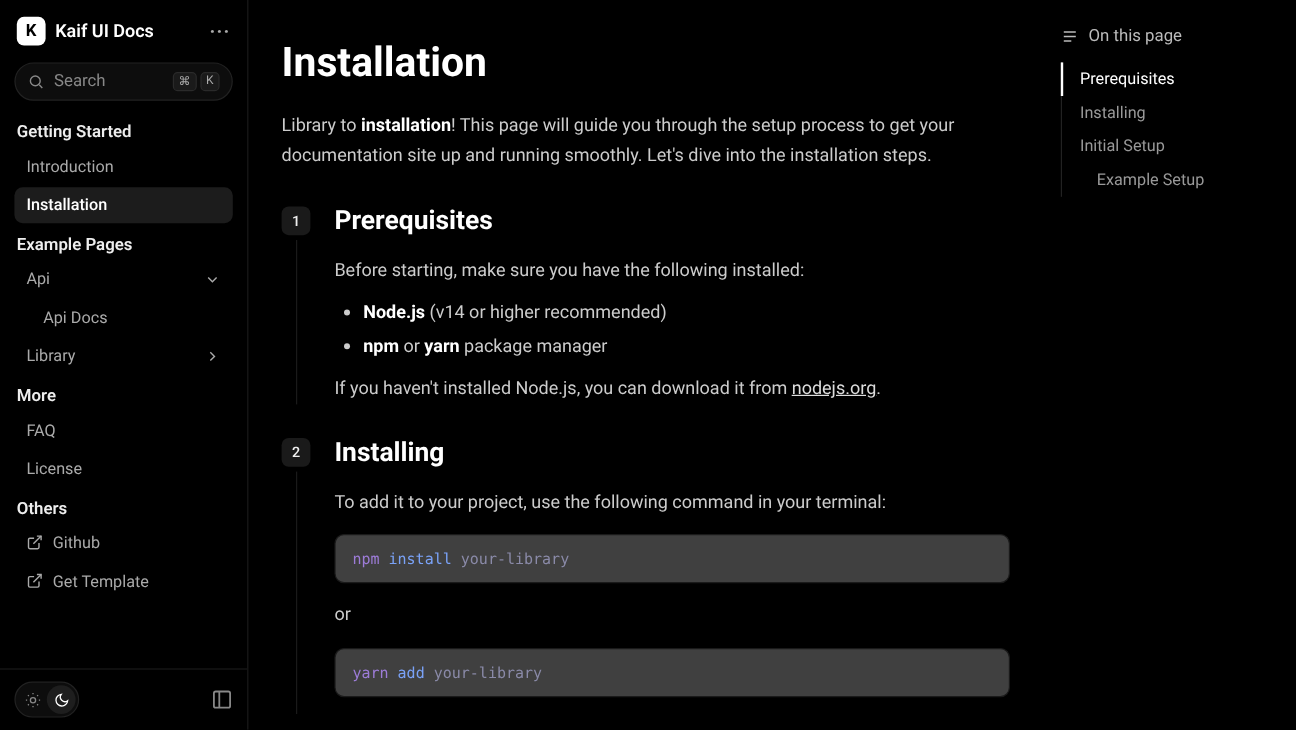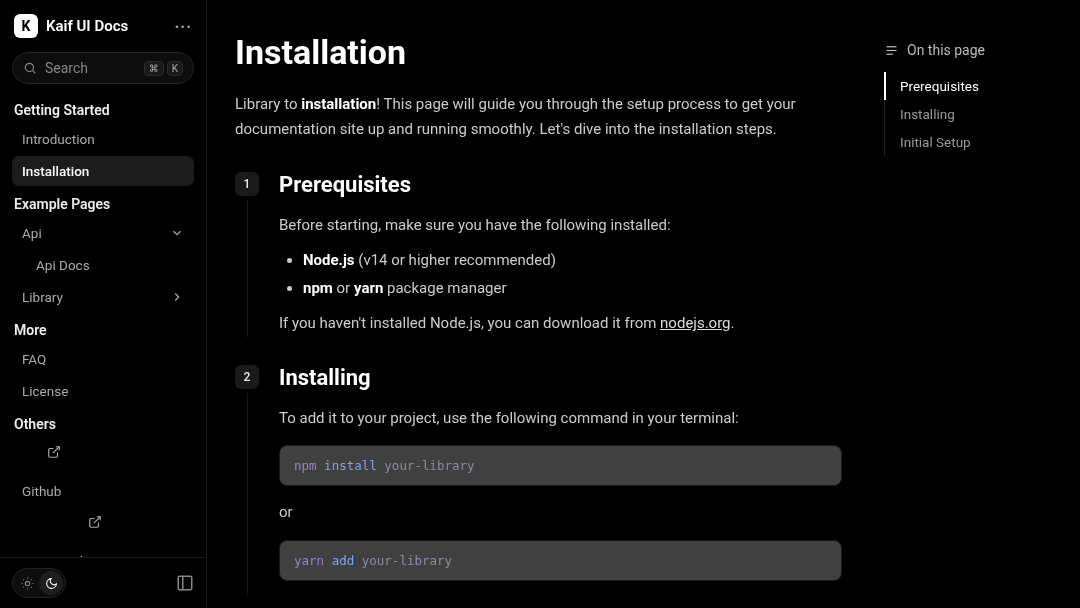--- a/index.html
+++ b/index.html
@@ -66,21 +66,21 @@
       display: flex; align-items: center; justify-content: space-between;
       padding: 7px 10px;
       font-size: 13.5px;
       color: #aaa;
       border-radius: 7px;
       cursor: pointer;
       margin-bottom: 2px;
     }
     .nav-item.active { background: #1c1c1c; color: #fff; font-weight: 500; }
     .nav-subitem { padding-left: 24px; align-items: center; }
-    .nav-icon-link { display: flex; align-items: flex-end; gap: 24px; flex-direction: column; }
+    .nav-icon-link { display: flex; align-items: flex-start; gap: 8px; }
     .sidebar-bottom {
       border-top: 1px solid #1a1a1a;
       padding: 10px 12px;
       display: flex; align-items: center; justify-content: space-between;
     }
     .theme-toggle {
       display: flex; background: #0d0d0d; border: 1px solid #222;
       border-radius: 999px; padding: 2px;
     }
     .theme-btn {
@@ -123,21 +123,20 @@
     }
     .code-block .cmd { color: #9d7cd8; }
     .code-block .arg { color: #7aa2f7; }
     .code-block .pkg { color: #8a8aa8; }
     .or-text { color: #bbb; font-size: 14px; margin: 4px 0; }
 
     .toc {
       width: 210px;
       padding: 22px 14px 0 14px;
       font-size: 13.5px;
-      margin-top: 20px;
     }
     .toc-header {
       display: flex; align-items: center; gap: 8px;
       color: #bbb; margin-bottom: 14px; font-size: 14px;
     }
     .toc-list { border-left: 1px solid #222; }
     .toc-item {
       padding: 6px 0 6px 14px;
       color: #999; cursor: pointer;
       border-left: 2px solid transparent;
@@ -310,15 +309,16 @@
           <line x1="4" y1="6" x2="20" y2="6"></line>
           <line x1="4" y1="12" x2="20" y2="12"></line>
           <line x1="4" y1="18" x2="14" y2="18"></line>
         </svg>
       <span>On this page</span>
     </div>
     <div class="toc-list">
       <div class="toc-item active">Prerequisites</div>
       <div class="toc-item">Installing</div>
       <div class="toc-item">Initial Setup</div>
+      <div class="toc-item indent">Example Setup</div>
     </div>
   </div>
 </div>
 
 </body></html>

